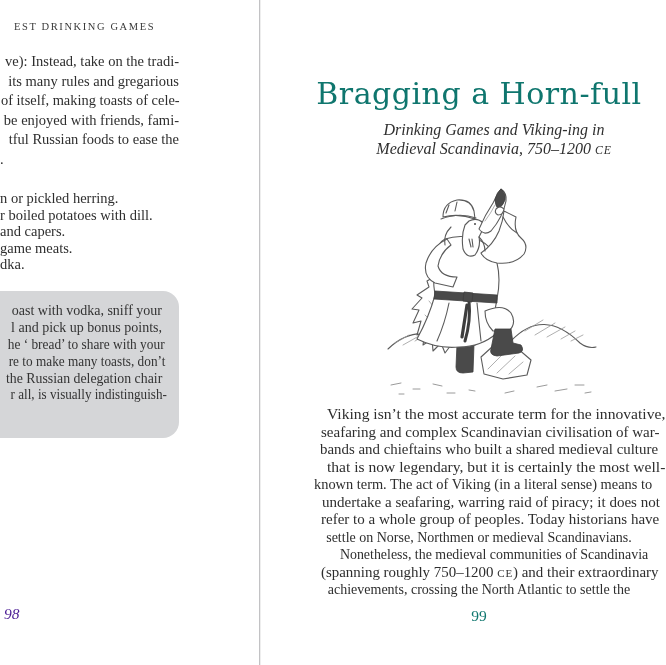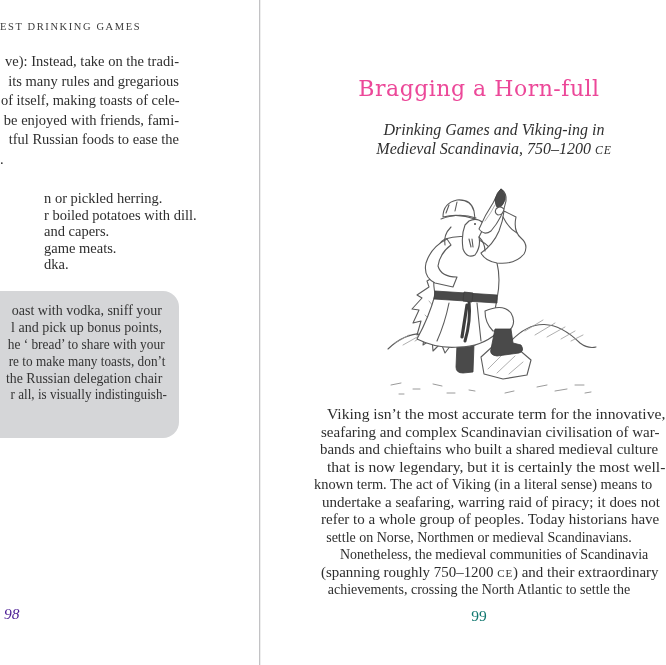--- a/index.html
+++ b/index.html
@@ -9,38 +9,38 @@
     font-family:"Liberation Serif",serif;
   }
   .line{white-space:nowrap;}
   .fit{display:inline-block;white-space:nowrap;transform-origin:0 50%;}
 
   
   .page-divider{position:absolute;left:259px;top:0;width:1px;height:665px;background:#c2c2c4;box-shadow:1px 0 0 #eeeeee;}
 
   
   .left-page{position:absolute;left:0;top:0;width:259px;height:665px;}
-  .running-header{position:absolute;left:0;top:21px;font-size:10.5px;letter-spacing:1.6px;color:#3a3a3a;white-space:nowrap;}
+  .running-header{position:absolute;left:0;top:21px;font-size:10.5px;letter-spacing:1.6px;color:#3a3a3a;white-space:nowrap;padding-left:14px;}
   .left-para{position:absolute;left:0;top:52px;width:179px;font-size:14.5px;}
   .left-para .line{height:19.6px;line-height:19.6px;text-align:right;}
   .left-para .line:last-child{text-align:left;}
   .left-para .fit{transform-origin:100% 50%;}
   .left-para .line:last-child .fit{transform-origin:0 50%;}
   .left-list{position:absolute;left:0;top:190px;width:210px;font-size:14.5px;}
-  .left-list .line{height:16.6px;line-height:16.6px;text-align:left;padding-left:44px;}
+  .left-list .line{height:16.6px;line-height:16.6px;text-align:left;}
   .callout{position:absolute;left:-42px;top:291px;width:221px;height:147px;border-radius:16px;background:#d5d6d8;overflow:hidden;}
   .callout-text{position:absolute;top:12px;right:17px;width:162px;font-size:14px;color:#333333;}
   .callout-text .line{height:16.9px;line-height:16.9px;text-align:right;}
   .callout-text .fit{transform-origin:100% 50%;}
   .page-num-left{position:absolute;left:4px;top:605px;font-size:15.5px;color:#4c1d95;font-style:italic;}
 
   
   .right-page{position:absolute;left:260px;top:0;width:406px;height:665px;}
   .chapter-title{position:absolute;left:50px;width:338px;top:76px;text-align:center;
-    font-family:"DejaVu Serif",serif;font-size:22px;letter-spacing:0.5px;color:#ec4899;}
+    font-family:"DejaVu Serif",serif;font-size:30px;letter-spacing:0.5px;color:#0f766e;}
   .chapter-subtitle{position:absolute;left:65px;width:338px;top:121px;text-align:center;font-style:italic;font-size:16px;color:#303030;}
   .chapter-subtitle .line{height:18.5px;line-height:18.5px;text-align:center;}
   .sc{font-size:0.74em;letter-spacing:0.8px;}
   .illustration{position:absolute;left:125px;top:181px;width:215px;height:226px;}
   .body-text{position:absolute;left:50px;width:338px;top:406px;font-size:14px;}
   .bodyline{height:17.5px;line-height:17.5px;text-align:center;white-space:nowrap;}
   .bodyline.indent{text-indent:15px;}
   .page-num-right{position:absolute;left:50px;width:338px;top:607px;text-align:center;font-size:15.5px;color:#0f766e;}
 
   

